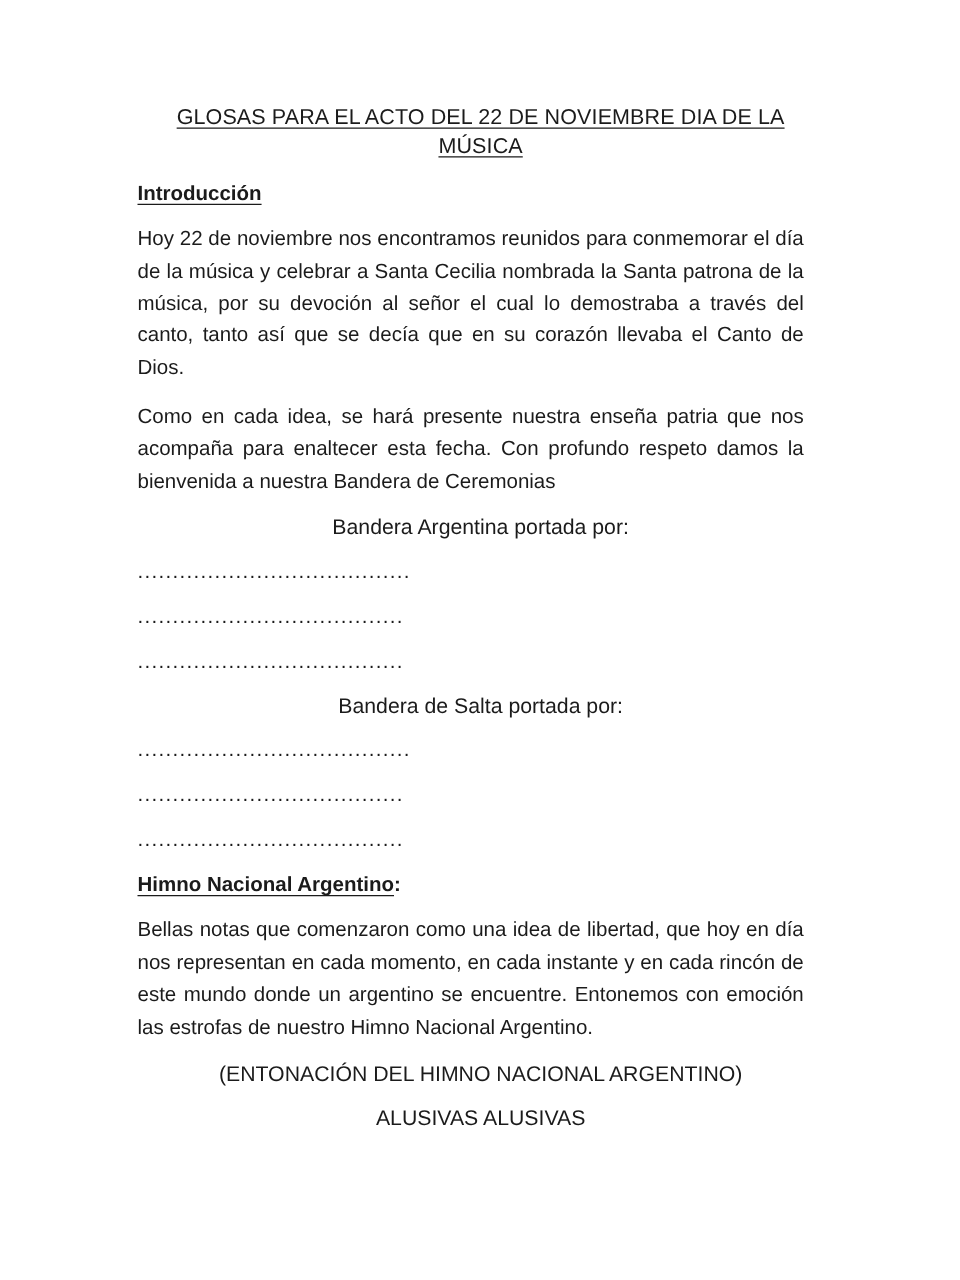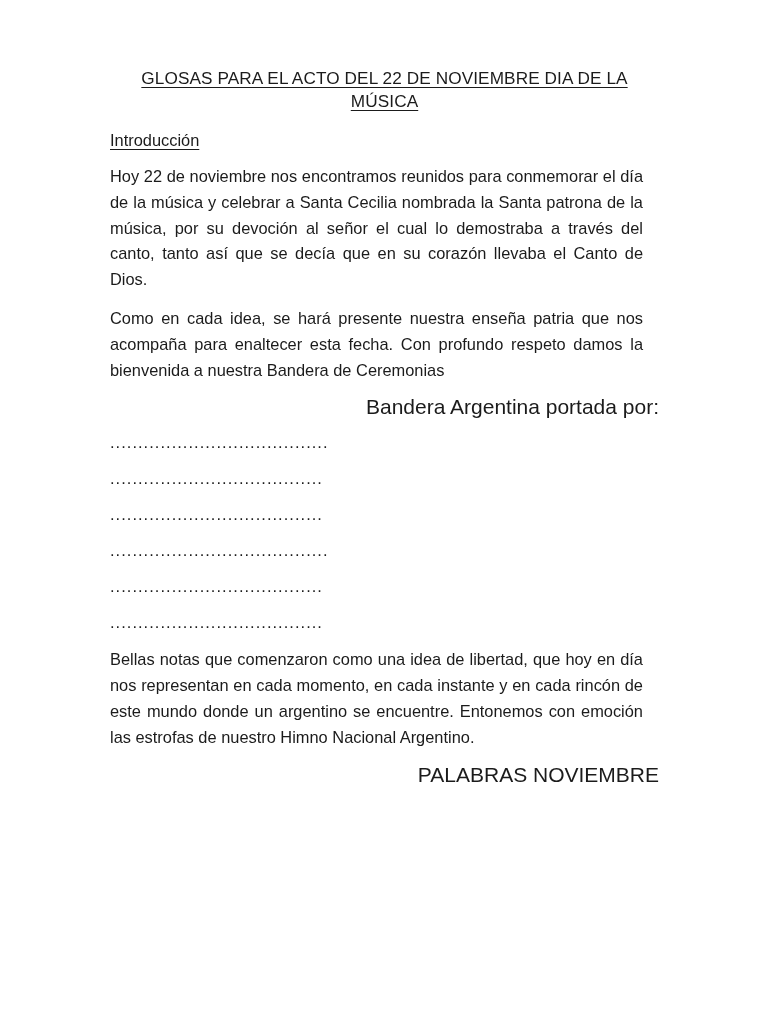--- a/index.html
+++ b/index.html
@@ -21,65 +21,65 @@
     height: 1024px;
     background: #ffffff;
     box-sizing: border-box;
     padding: 0;
     overflow: hidden;
   }
 
   .doc-body {
     position: absolute;
     left: 110px;
-    top: 67px;
+    top: 82px;
     width: 549px;
   }
 
   .doc-title {
     font-size: 17.2px;
     line-height: 23px;
     text-align: center;
     margin: 0 0 16px 0;
     font-weight: normal;
     letter-spacing: 0.1px;
   }
   .doc-title .u {
     text-decoration: underline;
     text-underline-offset: 2.5px;
   }
 
   .section-heading {
     font-size: 16.4px;
     line-height: 22px;
     margin: 0 0 13px 0;
-    font-weight: normal;
+    font-weight: bold;
   }
   .section-heading .u {
     text-decoration: underline;
     text-underline-offset: 2.5px;
   }
 
   .para {
     font-size: 16.4px;
     line-height: 25.8px;
     text-align: justify;
     text-justify: inter-word;
     margin: 0 16px 13px 0;
     hyphens: none;
   }
   .para.last-line-left {
     text-align-last: left;
   }
 
   .plain-line {
-    font-size: 21px;
+    font-size: 17px;
     line-height: 22px;
     margin: 0 0 13px 0;
-    text-align: right;
+    text-align: center;
   }
 
   .dot-line {
     font-size: 16.4px;
     line-height: 22px;
     margin: 0 0 14px 0;
     letter-spacing: 1.05px;
     color: #1b1b1b;
     white-space: nowrap;
     overflow: hidden;
@@ -101,22 +101,27 @@
     </h2>
     <p class="para">Hoy 22 de noviembre nos encontramos reunidos para conmemorar el día de la música y celebrar a Santa Cecilia nombrada la Santa patrona de la música, por su devoción al señor el cual lo demostraba a través del canto, tanto así que se decía que en su corazón llevaba el Canto de Dios.</p>
 
     <p class="para last-line-left">Como en cada idea, se hará presente nuestra enseña patria que nos acompaña para enaltecer esta fecha. Con profundo respeto damos la bienvenida a nuestra Bandera de Ceremonias</p>
 
     <p class="plain-line">Bandera Argentina portada por:</p>
     <p class="dot-line">.......................................</p>
     <p class="dot-line">......................................</p>
     <p class="dot-line">......................................</p>
 
+    <p class="plain-line">Bandera de Salta portada por:</p>
     <p class="dot-line">.......................................</p>
     <p class="dot-line">......................................</p>
     <p class="dot-line">......................................</p>
 
+    <h2 class="section-heading">
+      <span class="u">Himno Nacional Argentino</span><span>:</span>
+    </h2>
     <p class="para last-line-left">Bellas notas que comenzaron como una idea de libertad, que hoy en día nos representan en cada momento, en cada instante y en cada rincón de este mundo donde un argentino se encuentre. Entonemos con emoción las estrofas de nuestro Himno Nacional Argentino.</p>
 
-    <p class="plain-line">PALABRAS NOVIEMBRE</p>
+    <p class="plain-line">(ENTONACIÓN DEL HIMNO NACIONAL ARGENTINO)</p>
+    <p class="plain-line">ALUSIVAS ALUSIVAS</p>
 
   </div>
 </div>
 
 </body></html>

